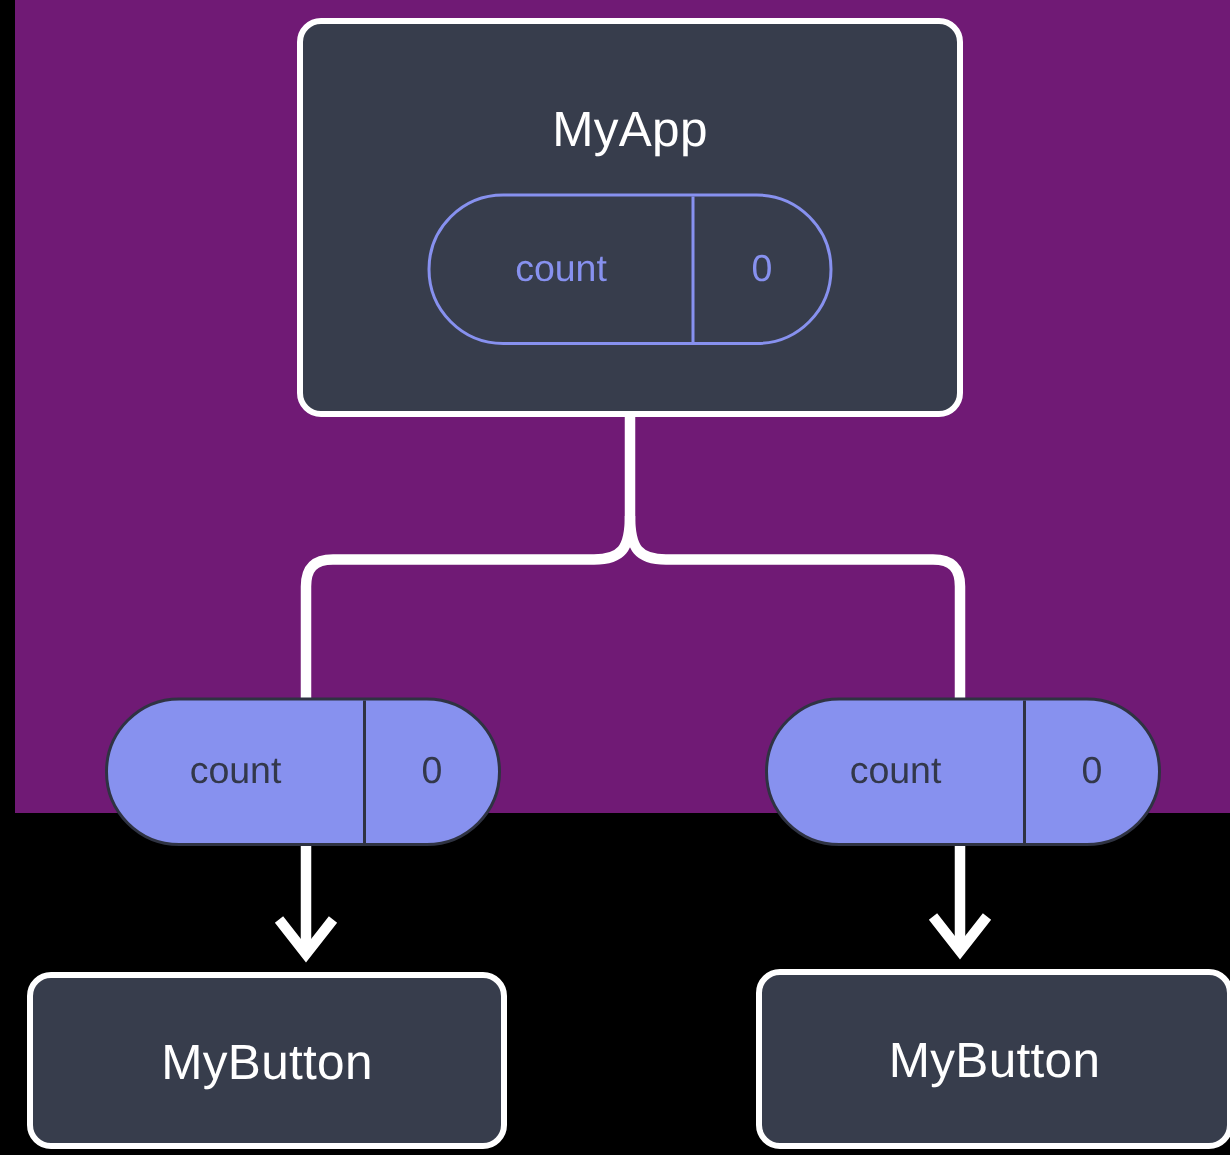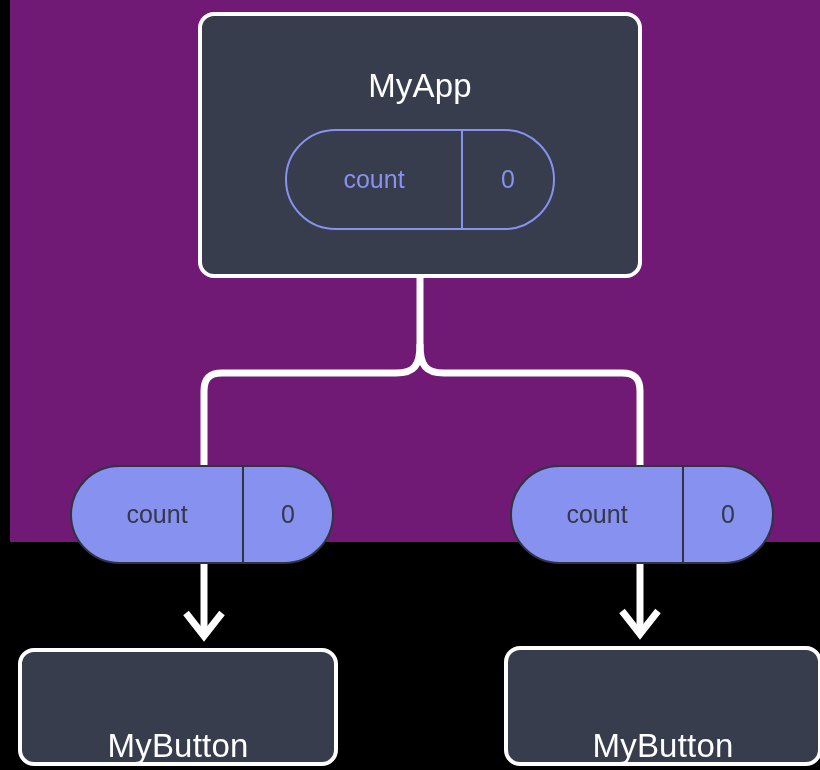--- a/index.html
+++ b/index.html
@@ -54,21 +54,21 @@
     top: 12px;
     width: 444px;
     height: 266px;
     justify-content: flex-start;
   }
   #node-myapp .node-title {
     margin-top: 53px;
   }
 
   .node-leaf {
-    justify-content: flex-end;
+    justify-content: center;
   }
   #node-mybutton-left {
     left: 8px;
     top: 648px;
     width: 320px;
     height: 118px;
   }
   #node-mybutton-right {
     left: 494px;
     top: 646px;

